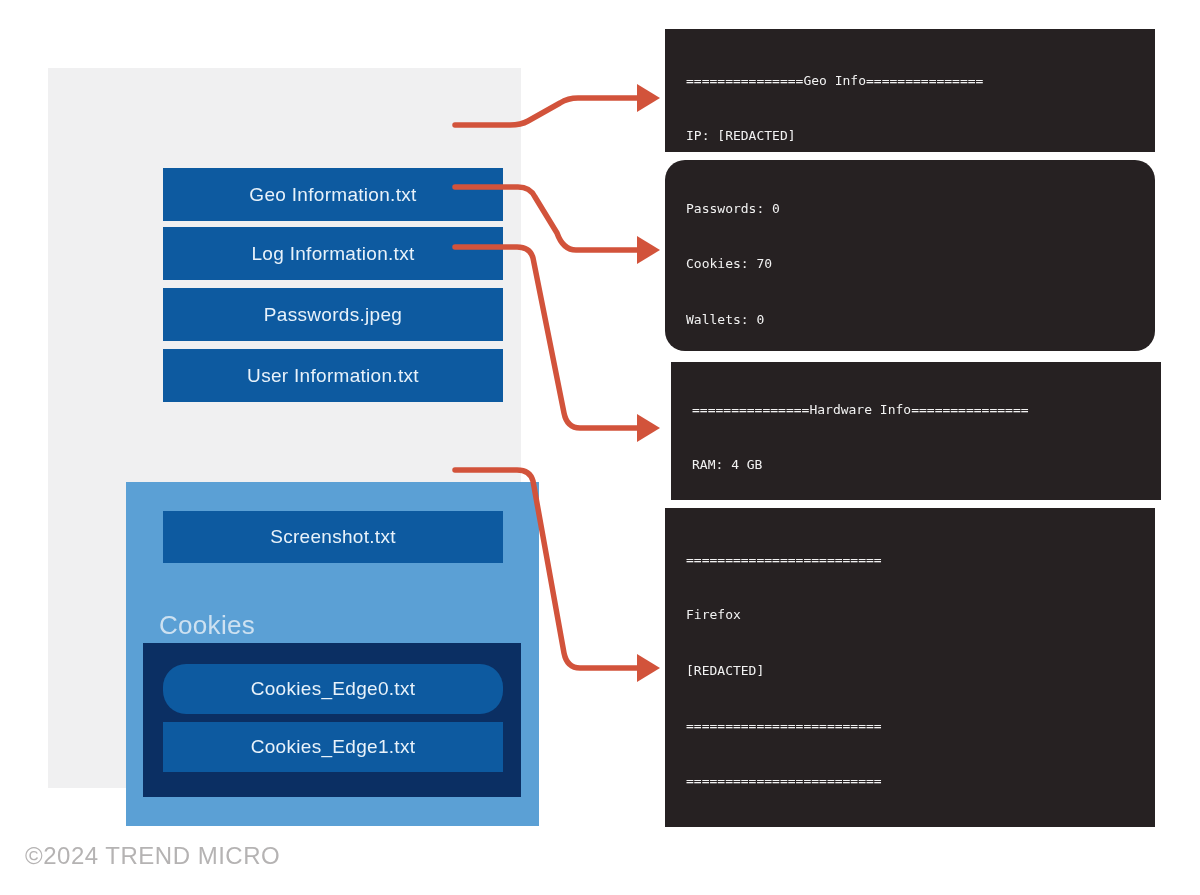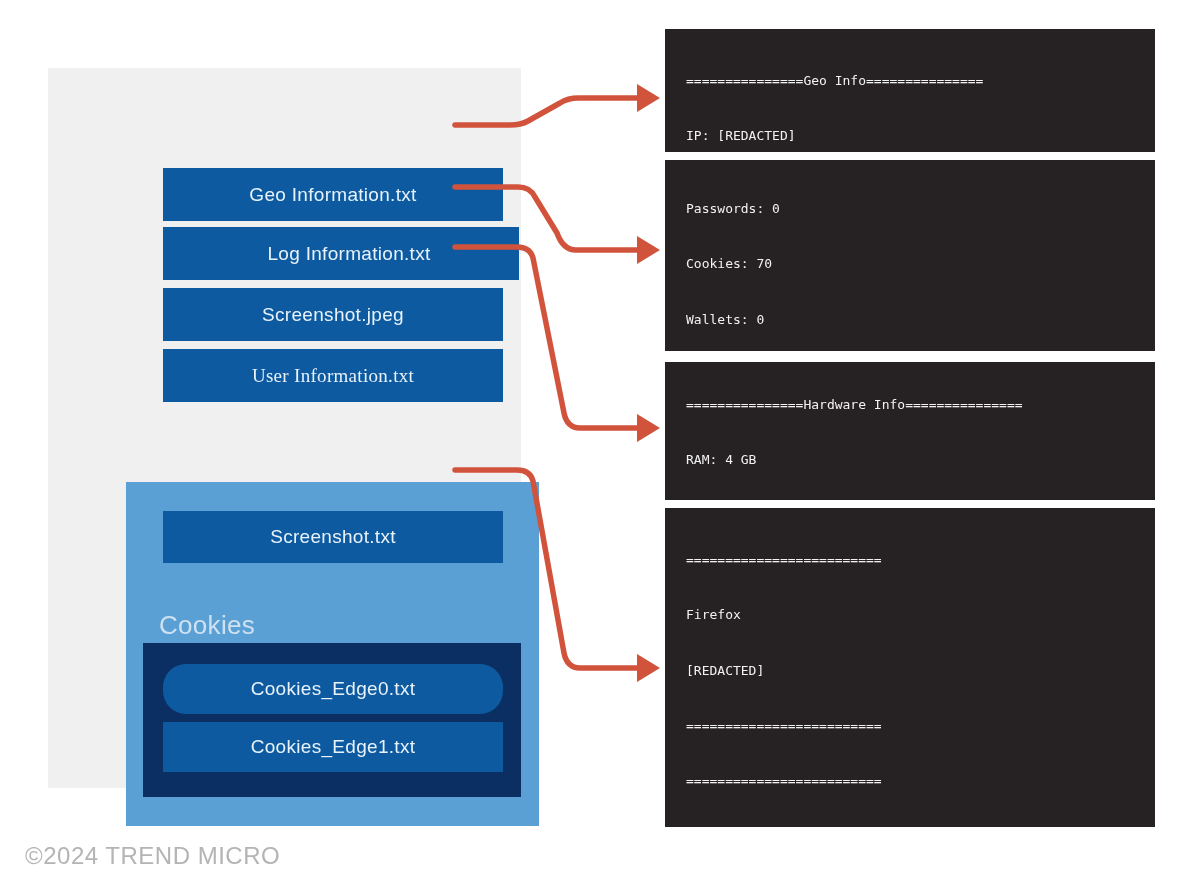--- a/index.html
+++ b/index.html
@@ -23,23 +23,23 @@
     position:absolute;
     left:115px;
     width:340px; height:53px;
     background:#0d5aa0;
     color:#e8f2fa;
     font-size:19px;
     display:flex; align-items:center; justify-content:center;
     letter-spacing:0.3px;
   }
   .bar-geo{top:100px;}
-  .bar-log{top:159px;padding-left:16px;}
+  .bar-log{top:159px;}
   .bar-shot{top:220px;}
-  .bar-user{top:281px;font-family:Liberation Serif, serif;}
+  .bar-user{top:281px;}
   
   .browsers-label{
     position:absolute;
     left:80px; top:382px;
     font-size:26px;
     color:#414141;
     letter-spacing:0.3px;
     margin-top:37px;
   }
   .browsers-box{
@@ -73,22 +73,22 @@
     color:#f2f2f2;
     font-family:"DejaVu Sans Mono", monospace;
     font-size:13px;
     box-sizing:border-box;
     padding-left:21px;
     overflow:hidden;
     white-space:pre;
   }
   .tline{line-height:25.3px; height:25.3px;}
   .term-geo{top:29px; height:123px; padding-top:9px;}
-  .term-log{top:160px; height:191px; padding-top:6px;}
-  .term-hw{top:362px; height:138px; }
+  .term-log{top:160px; height:191px; padding-top:6px;border-radius:20px;}
+  .term-hw{top:362px; height:138px; padding-top:5px;margin-left:6px;}
   .term-browser{top:508px; height:319px; padding-top:9px;}
   
   .arrows{
     position:absolute;
     left:0; top:0;
     width:1200px; height:895px;
     pointer-events:none;
   }
   
   .copyright{
@@ -105,21 +105,21 @@
 <div class="stage">
 
   <div class="panel">
     <div class="file-bar bar-geo">
       <span>Geo Information.txt</span>
     </div>
     <div class="file-bar bar-log">
       <span>Log Information.txt</span>
     </div>
     <div class="file-bar bar-shot">
-      <span>Screenshot.jpeg</span>
+      <span>Passwords.jpeg</span>
     </div>
     <div class="file-bar bar-user">
       <span>User Information.txt</span>
     </div>
 
     <div class="browsers-label">Browsers</div>
 
     <div class="browsers-box"></div>
 
     <div class="file-bar bar-browserinfo">

